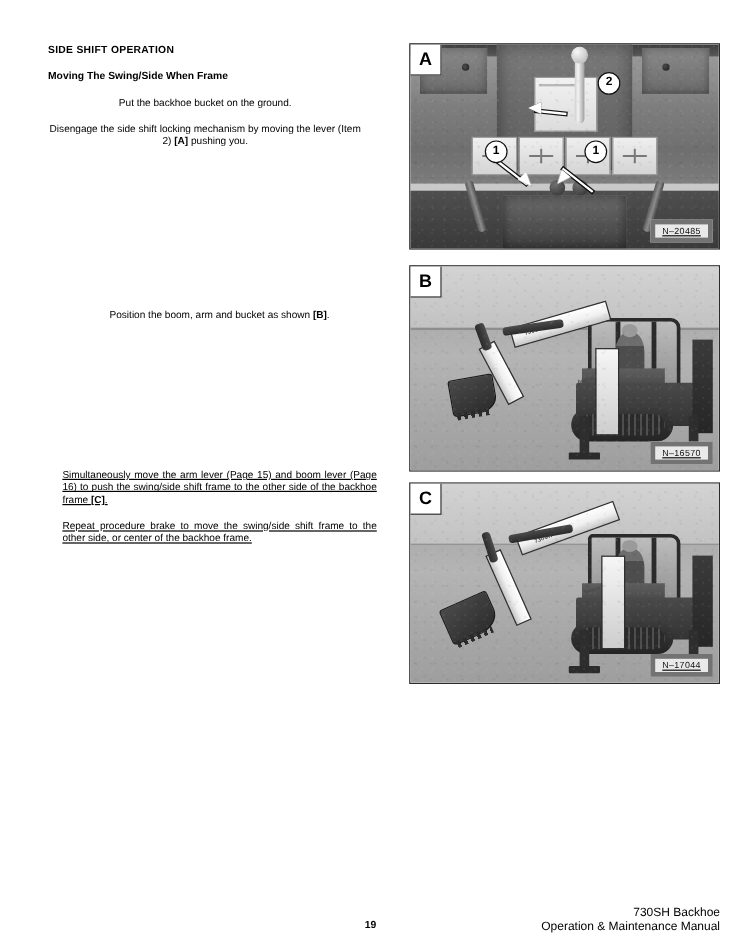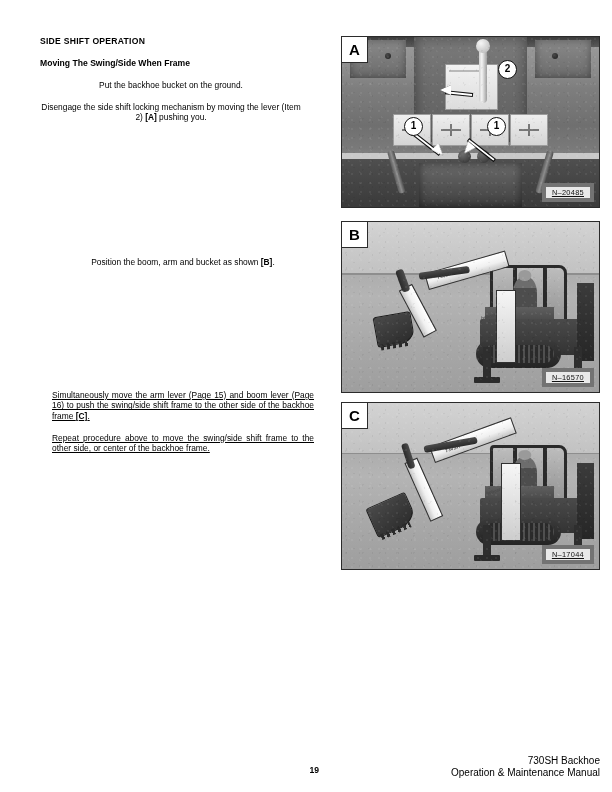--- a/index.html
+++ b/index.html
@@ -379,23 +379,23 @@
     font-size: 4.4px;
     font-weight: bold;
     font-style: italic;
     color: #4a4a4a;
     white-space: nowrap;
   }
 
   
   .footer-page {
     position: absolute;
-    left: 291px; top: 765px;
+    left: 304px; top: 765px;
     width: 28px;
-    text-align: right;
+    text-align: left;
     font-size: 8.6px;
     font-weight: bold;
   }
   .footer-right {
     position: absolute;
     right: 12px; top: 755px;
     text-align: right;
     font-size: 10px;
     font-weight: normal;
     line-height: 11.5px;
@@ -413,21 +413,21 @@
     <p class="para">Put the backhoe bucket on the ground.</p>
     <p class="para"><span>Disengage the side shift locking mechanism by moving the lever (Item 2) </span><b>[A]</b><span> pushing you.</span></p>
   </div>
 
   <div class="block-2">
     <p class="para"><span>Position the boom, arm and bucket as shown </span><b>[B]</b><span>.</span></p>
   </div>
 
   <div class="block-3">
     <p class="para just"><span>Simultaneously move the arm lever (Page 15) and boom lever (Page 16) to push the swing/side shift frame to the other side of the backhoe frame </span><b>[C]</b><span>.</span></p>
-    <p class="para just">Repeat procedure above to move the swing/side shift frame to the other side, or center of the backhoe frame.</p>
+    <p class="para just">Repeat procedure brake to move the swing/side shift frame to the other side, or center of the backhoe frame.</p>
   </div>
 
   <div class="fig" id="fig-a">
     <div class="photo">
       <div class="a-bg"></div>
       <div class="a-toprail"></div>
       <div class="a-leftblk">
         <div class="a-bolt" style="left:22%;top:34%"></div>
         <div class="a-bolt" style="left:62%;top:34%"></div>
       </div>

